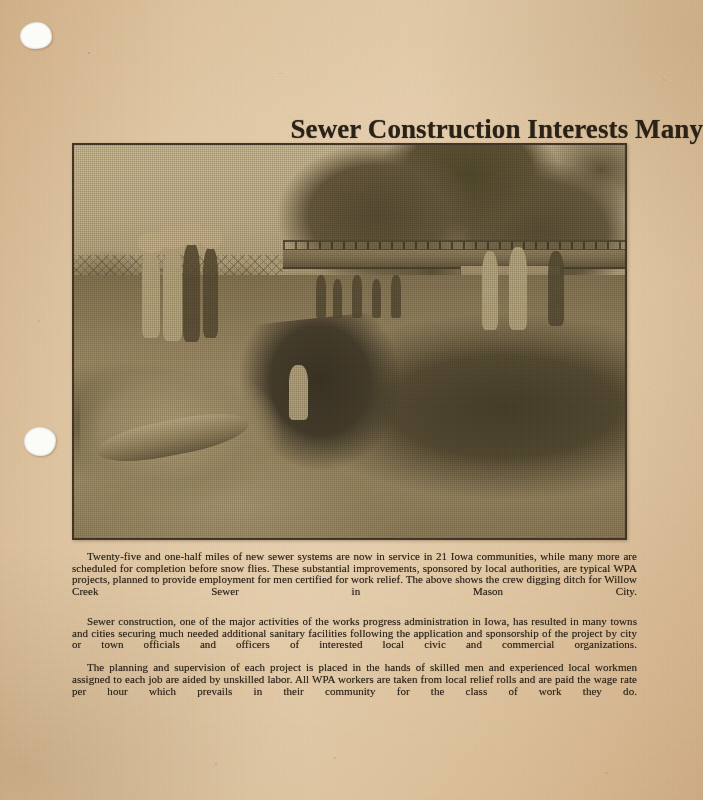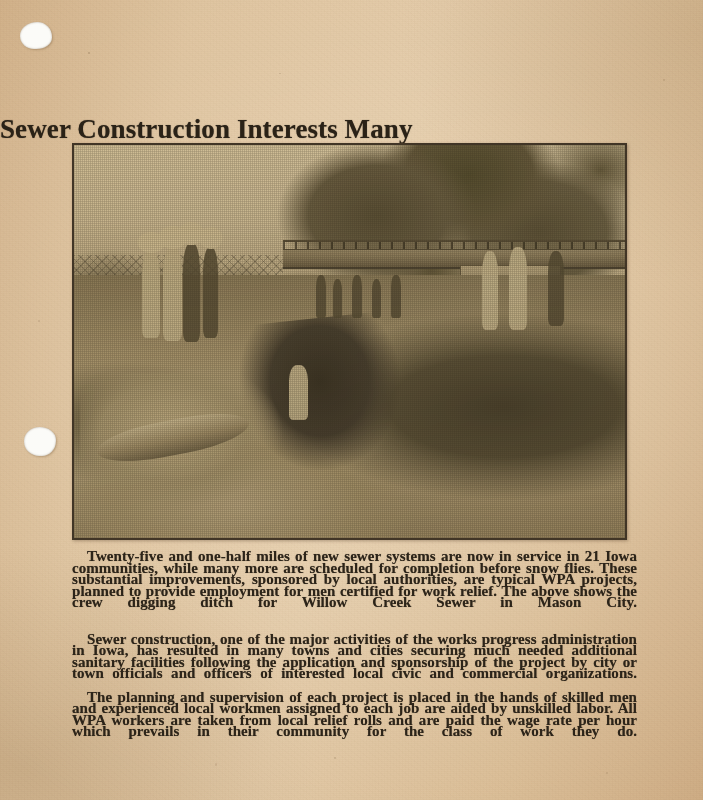--- a/index.html
+++ b/index.html
@@ -54,21 +54,21 @@
   .punch-2 {
     left: 24px; top: 427px; width: 32px; height: 29px;
     border-radius: 52% 54% 46% 50% / 50% 46% 56% 52%;
   }
 
   
   .headline {
     position: absolute;
     left: 0; right: 0;
     top: 96px;
-    text-align: left;
+    text-align: right;
     font-size: 27px;
     line-height: 30px;
     font-weight: bold;
     letter-spacing: .1px;
     color: #2a2217;
     font-family: "Liberation Serif", "DejaVu Serif", serif;
     text-shadow: 0 0 1.1px rgba(40,32,22,0.55);
   }
 
   
@@ -191,33 +191,33 @@
     border-radius: 50%;
   }
 
   
   .article {
     position: absolute;
     left: 72px; top: 551px;
     width: 565px;
     color: #2c2419;
     font-family: "Liberation Serif", "DejaVu Serif", serif;
-    font-size: 15px;
+    font-size: 11px;
     line-height: 11.6px;
-    font-weight: bold;
+    font-weight: normal;
     text-align: justify;
     letter-spacing: .05px;
     text-shadow: 0 0 .7px rgba(44,36,25,0.5);
   }
   .article p {
     margin: 0;
     text-indent: 15px;
     text-align: justify;
   }
-  .article p.gap { margin-top: 13px; }
+  .article p.gap { margin-top: 7px; }
   .article p:last-child { text-align: justify; }
   .article p::after {
     content: "";
     display: inline-block;
     width: 100%;
   }
 </style>
 </head>
 <body>
 

